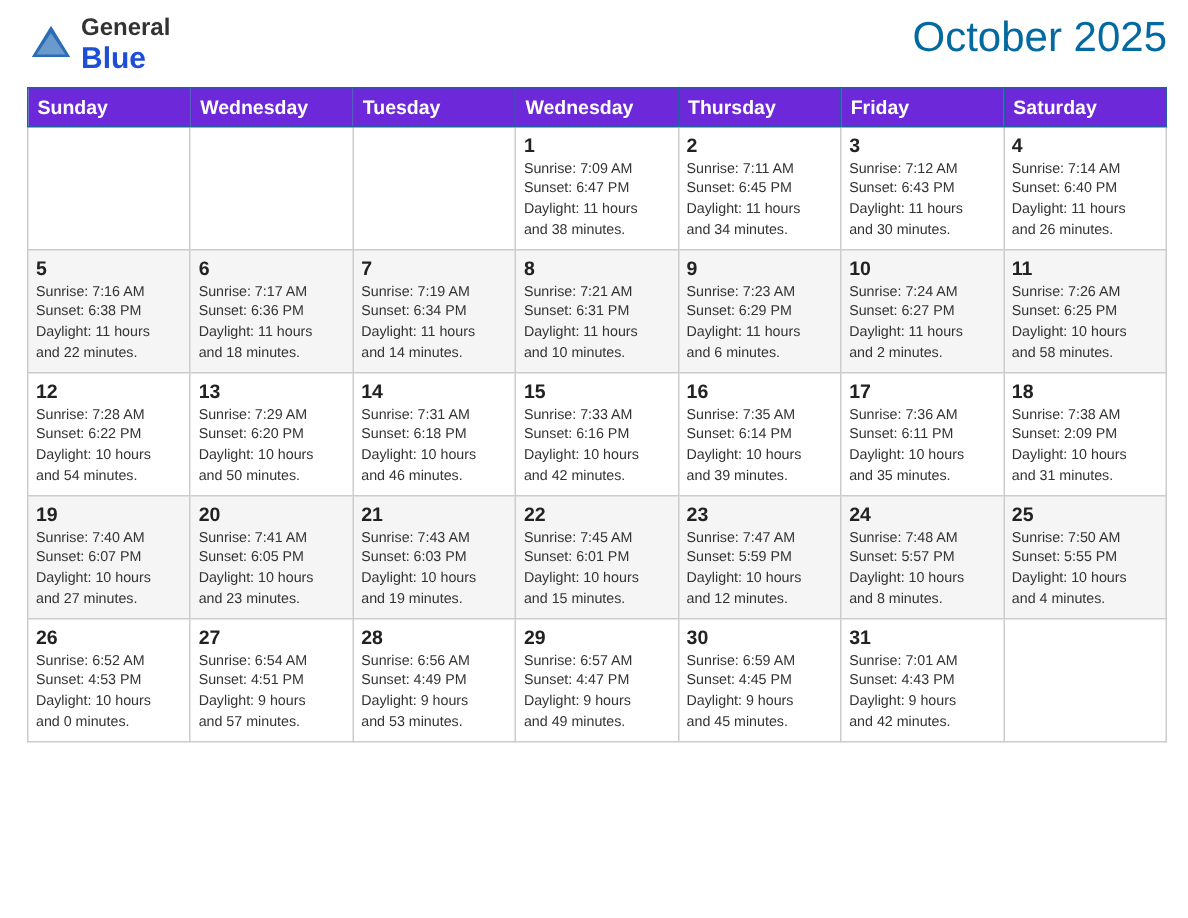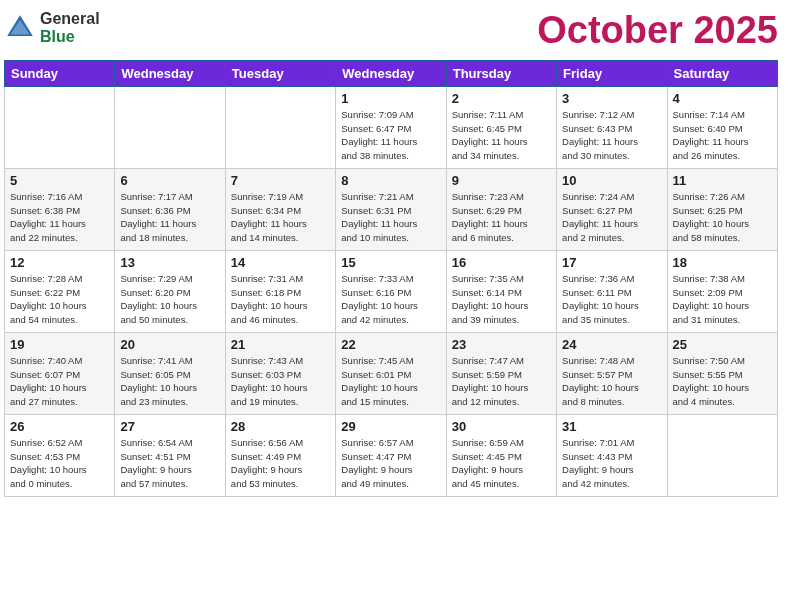--- a/index.html
+++ b/index.html
@@ -7,21 +7,21 @@
       font-family: Arial, sans-serif;
       background: #fff;
       width: 792px;
       height: 612px;
       overflow: hidden;
     }
     .page {
       width: 792px;
       height: 612px;
       background: #fff;
-      padding: 10px 14px 10px 4px;
+      padding: 10px 14px 10px 18px;
     }
     .header {
       display: flex;
       justify-content: space-between;
       align-items: flex-start;
       margin-bottom: 8px;
     }
     .logo {
       display: flex;
       align-items: center;
@@ -31,36 +31,36 @@
       display: flex;
       flex-direction: column;
       line-height: 1.1;
     }
     .logo-general {
       font-size: 16px;
       font-weight: bold;
       color: #333;
     }
     .logo-blue {
-      font-size: 16px;
+      font-size: 20px;
       font-weight: bold;
-      color: #15803d;
+      color: #1d4ed8;
     }
     .logo-icon {
       width: 32px;
       height: 32px;
       margin-right: 4px;
     }
     .title-area {
       text-align: right;
     }
     .month-title {
-      font-size: 38px;
-      font-weight: bold;
-      color: #be185d;
+      font-size: 28px;
+      font-weight: normal;
+      color: #0369a1;
       line-height: 1.1;
     }
     .location {
       font-size: 14px;
       color: #444;
     }
     .calendar {
       width: 100%;
       border-collapse: collapse;
       border: 1px solid #ccc;

